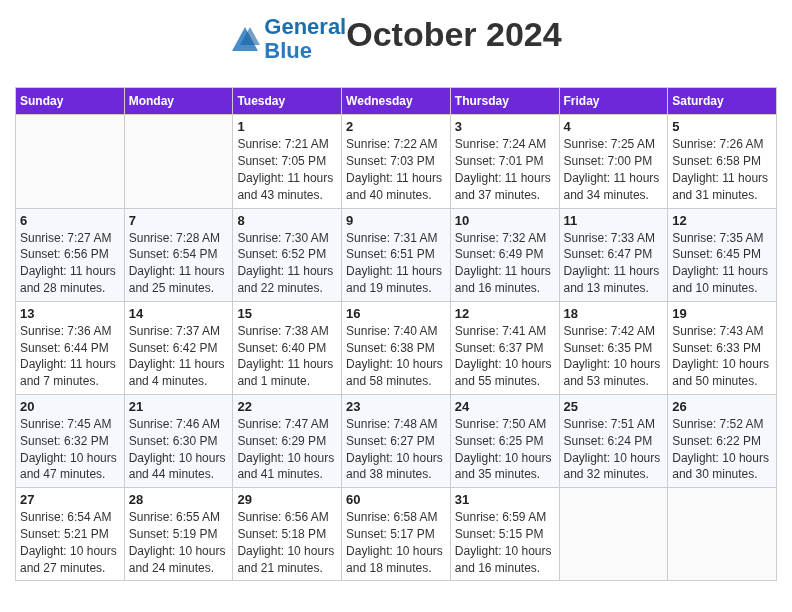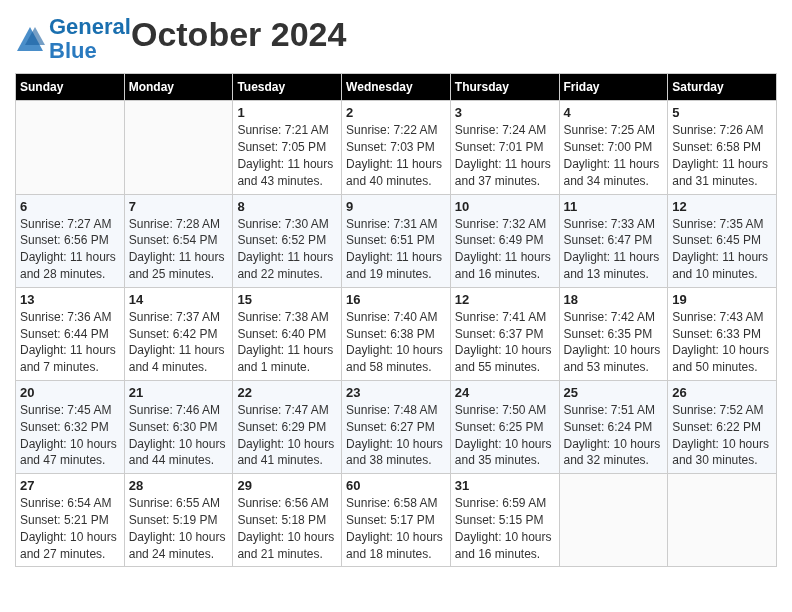--- a/index.html
+++ b/index.html
@@ -5,23 +5,23 @@
     * { box-sizing: border-box; margin: 0; padding: 0; }
     body {
       font-family: Arial, sans-serif;
       background: #fff;
       width: 792px;
       min-height: 612px;
       padding: 15px;
     }
     .header {
       display: flex;
-      justify-content: flex-start;
+      justify-content: center;
       align-items: flex-start;
-      margin-bottom: 10px;
+      margin-bottom: 24px;
     }
     .logo {
       display: flex;
       align-items: center;
     }
     .logo-text {
       font-size: 22px;
       font-weight: bold;
       color: #333;
       line-height: 1.1;
@@ -45,21 +45,21 @@
     .location {
       font-size: 16px;
       color: #555;
     }
     .calendar {
       width: 100%;
       border-collapse: collapse;
       font-size: 11px;
     }
     .calendar th {
-      background-color: #000000;
+      background-color: #6d28d9;
       color: #fff;
       padding: 6px 4px;
       text-align: left;
       font-size: 12px;
       font-weight: bold;
       border: 1px solid #ccc;
       margin-top: 45px;
     }
     .calendar td {
       border: 1px solid #ccc;

